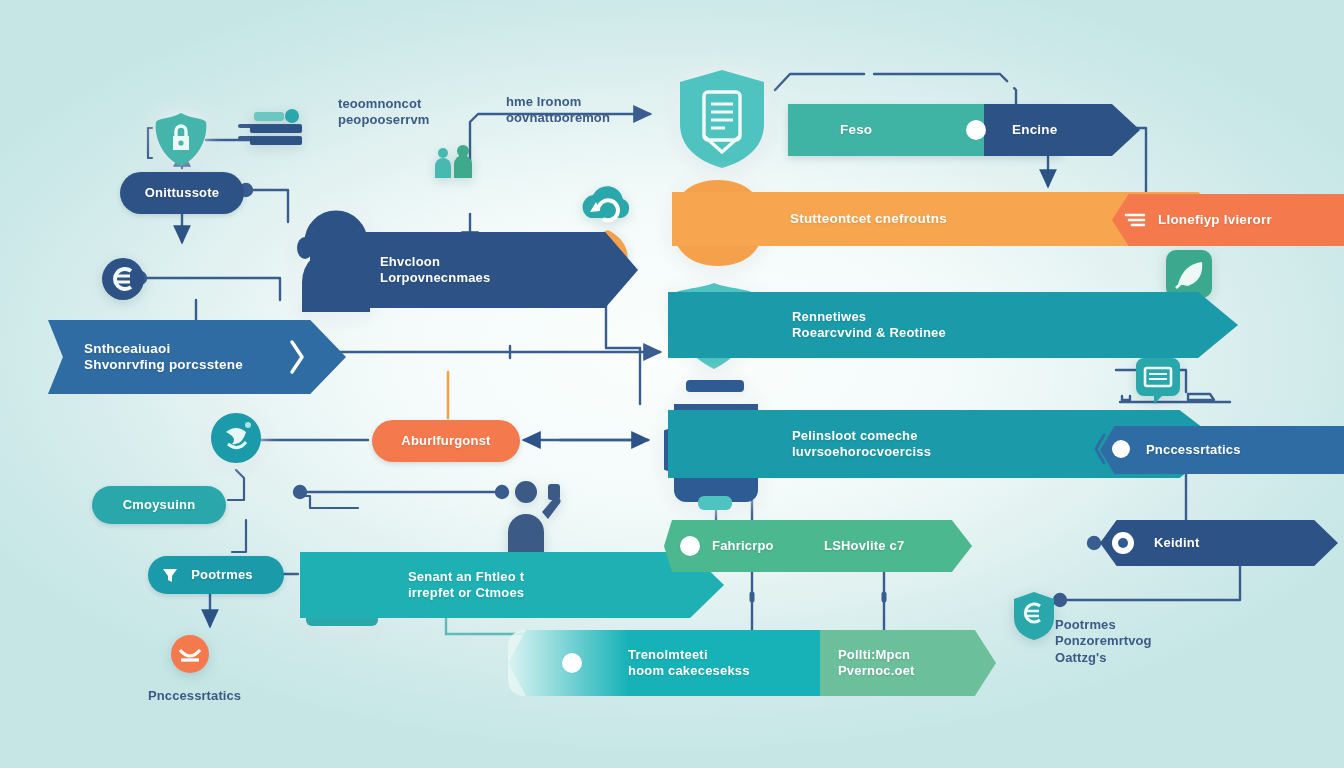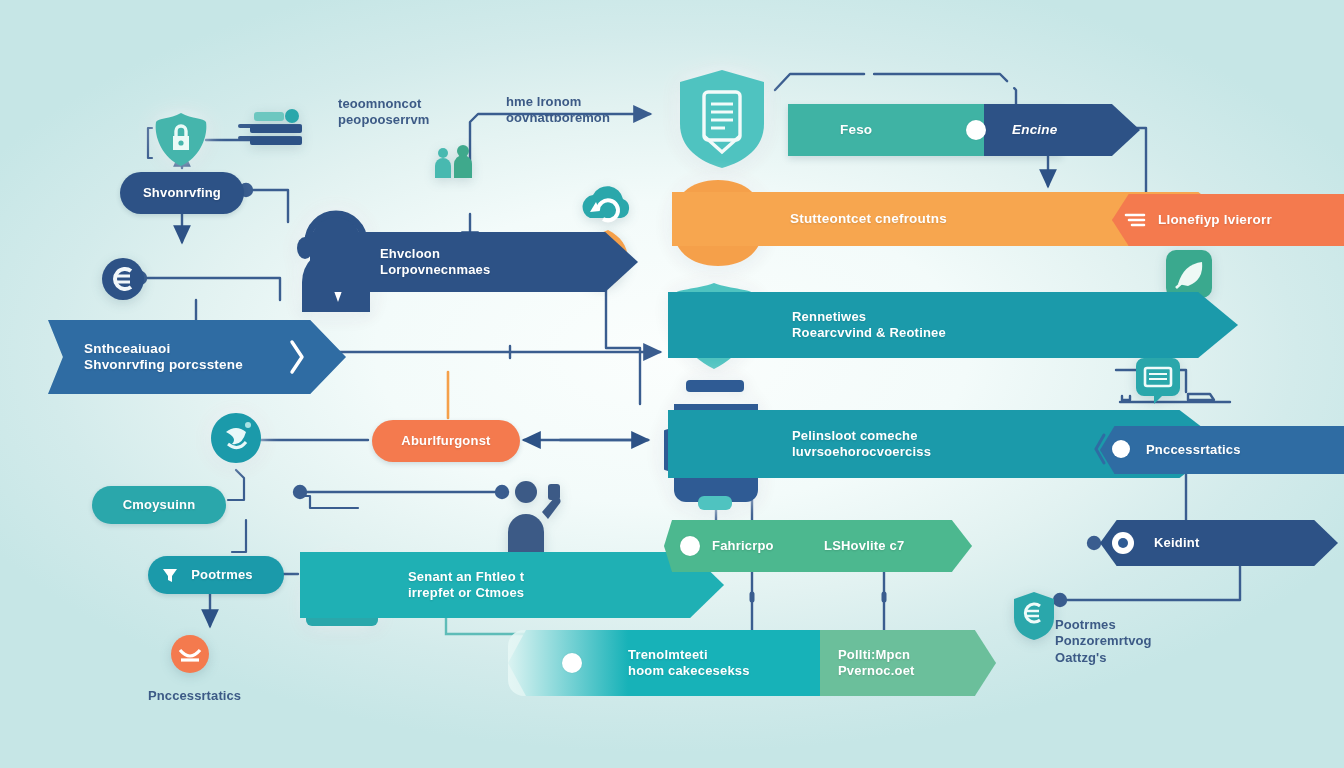--- a/index.html
+++ b/index.html
@@ -308,25 +308,25 @@
 
   <div class="blob" style="left:1010px;top:590px;width:48px;height:52px;">
     <svg viewBox="0 0 48 52" width="48" height="52">
       <path d="M24 2 L44 9 V28 C44 40 35 47 24 50 C13 47 4 40 4 28 V9 Z" fill="#2aa7ab"></path>
       <path d="M30 16 a9 9 0 1 0 0 14" fill="none" stroke="#effbfa" stroke-width="3"></path>
       <path d="M15 21 h14 M15 26 h14" stroke="#effbfa" stroke-width="2.6"></path>
     </svg>
   </div>
 
   <div class="pill" style="left:120px;top:172px;width:124px;height:42px;background:#2d5286;">
-    <span class="lbl" style="font-size:13px;">Shvonrvfing</span>
-  </div>
-
-
-  <div class="chev" style="left:310px;top:232px;width:258px;height:60px;background:#2d5286;
+    <span class="lbl" style="font-size:13px;">Onittussote</span>
+  </div>
+
+
+  <div class="chev" style="left:310px;top:232px;width:258px;height:76px;background:#2d5286;
               clip-path:polygon(0 0,90% 0,100% 50%,90% 100%,0 100%);padding-left:70px;">
     <span class="lbl" style="font-size:13px;">Ehvcloon
 Lorpovnecnmaes</span>
   </div>
 
   <div class="chev" style="left:48px;top:320px;width:262px;height:74px;background:#2f6ca3;
               clip-path:polygon(0 0,88% 0,100% 50%,88% 100%,0 100%,5% 50%);padding-left:36px;">
     <span class="lbl" style="font-size:13.5px;">Snthceaiuaoi
 Shvonrvfing porcsstene</span>
   </div>
@@ -336,21 +336,21 @@
       </svg>
   </div>
 
   <div class="chev" style="left:788px;top:104px;width:222px;height:52px;background:#3fb3a4;padding-left:52px;">
     <span class="lbl" style="font-size:13.5px;">Feso</span>
   </div>
   <div class="dot" style="left:966px;top:120px;width:20px;height:20px;"></div>
 
   <div class="chev" style="left:984px;top:104px;width:128px;height:52px;background:#2d5286;
               clip-path:polygon(0 0,82% 0,100% 50%,82% 100%,0 100%);padding-left:28px;">
-    <span class="lbl" style="font-size:13.5px;font-style:italic;">Encine</span>
+    <span class="lbl" style="font-size:13.5px;">Encine</span>
   </div>
 
   <div class="chev" style="left:672px;top:192px;width:442px;height:54px;background:#f7a64f;
               clip-path:polygon(0 0,94% 0,100% 50%,94% 100%,0 100%);padding-left:118px;">
     <span class="lbl" style="font-size:13.5px;">Stutteontcet cnefroutns</span>
   </div>
 
   <div class="chev" style="left:1112px;top:194px;width:232px;height:52px;background:#f47a4e;
               clip-path:polygon(6% 0,94% 0,100% 50%,94% 100%,6% 100%,0 50%);padding-left:46px;">
     <span class="lbl" style="font-size:13.5px;">Llonefiyp lvierorr</span>

